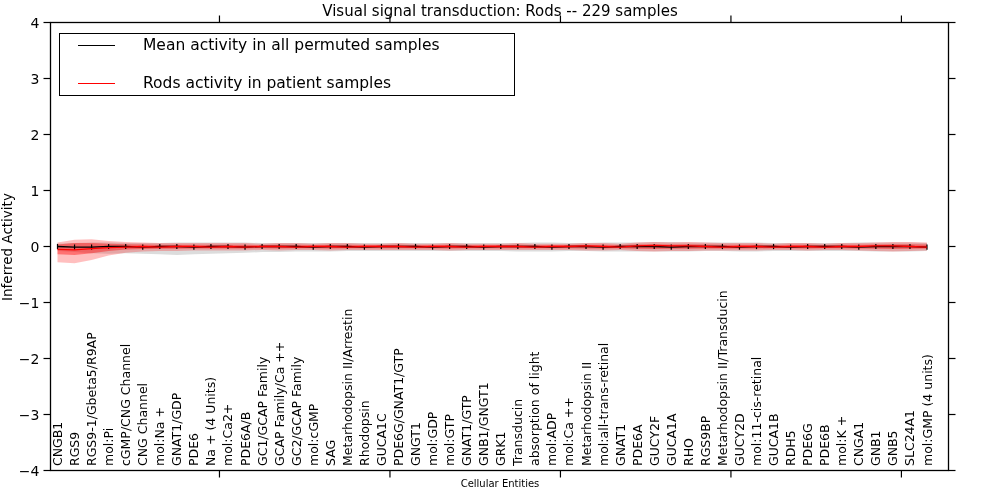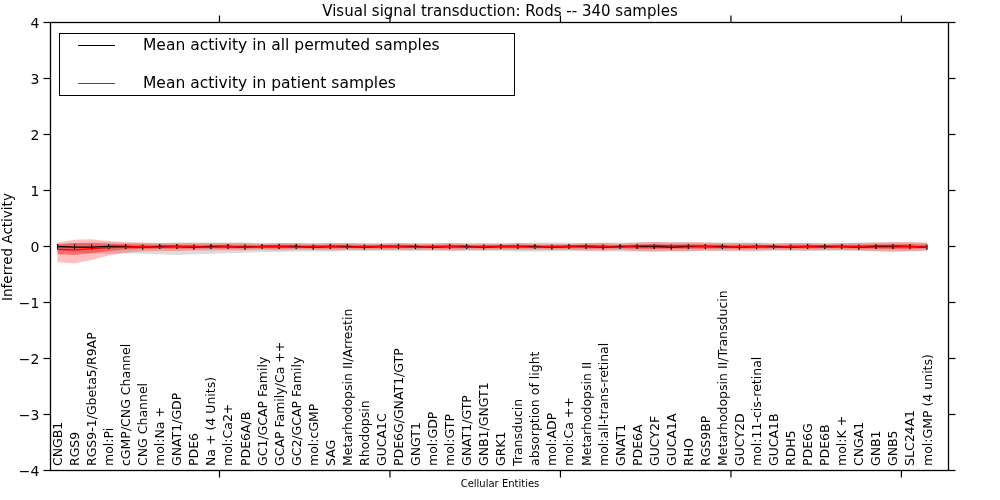--- a/index.html
+++ b/index.html
@@ -28,21 +28,21 @@
     padding-left:18px;
   }
   .legend-row{display:flex;align-items:center;gap:28px;height:26px;}
   .legend-swatch{width:37px;height:0;border-top-style:solid;border-top-width:1.6px;}
   .legend-label{font-size:15.5px;line-height:1;}
 </style>
 </head>
 <body>
 
 <div class="figure">
-  <div class="chart-title">Visual signal transduction: Rods -- 340 samples</div>
+  <div class="chart-title">Visual signal transduction: Rods -- 229 samples</div>
   <div class="y-axis-label">Inferred Activity</div>
 
   <svg id="plot-svg" width="1000" height="500">
       <path d="M57.5,243.7L74.5,243.1L91.6,242.6L108.6,242.6L125.7,243.1L142.7,243.1L159.8,243.1L176.8,242.6L193.9,242.6L210.9,242.6L228.0,242.6L245.0,242.6L262.1,243.1L279.1,243.1L296.2,243.1L313.2,243.1L330.3,243.1L347.3,243.1L364.4,243.1L381.4,243.1L398.5,243.1L415.5,243.1L432.6,243.1L449.6,243.1L466.7,243.1L483.7,243.1L500.8,243.1L517.8,243.1L534.9,242.6L551.9,242.6L569.0,243.1L586.0,243.1L603.1,242.6L620.1,242.6L637.2,242.6L654.2,242.0L671.3,242.0L688.3,242.6L705.4,242.6L722.4,242.6L739.5,242.6L756.5,242.6L773.6,243.1L790.6,243.1L807.7,243.1L824.7,243.1L841.8,243.1L858.8,242.6L875.9,242.6L892.9,242.6L910.0,242.6L927.0,243.1L927.0,251.0L910.0,251.5L892.9,251.5L875.9,251.5L858.8,251.0L841.8,251.0L824.7,251.0L807.7,251.0L790.6,251.0L773.6,251.0L756.5,251.5L739.5,251.5L722.4,251.0L705.4,251.0L688.3,251.5L671.3,251.5L654.2,251.5L637.2,251.5L620.1,251.5L603.1,251.5L586.0,251.0L569.0,251.0L551.9,251.5L534.9,251.5L517.8,251.5L500.8,251.0L483.7,251.0L466.7,251.0L449.6,251.0L432.6,251.0L415.5,251.0L398.5,251.0L381.4,251.0L364.4,251.0L347.3,251.0L330.3,251.5L313.2,251.5L296.2,251.5L279.1,252.1L262.1,252.1L245.0,252.7L228.0,253.2L210.9,253.8L193.9,254.3L176.8,254.9L159.8,254.3L142.7,253.8L125.7,253.2L108.6,253.8L91.6,253.2L74.5,252.1L57.5,251.0Z" fill="#bfbfbf" fill-opacity="0.55" stroke="none"></path>
       <path d="M57.5,242.6L74.5,239.8L91.6,239.2L108.6,240.9L125.7,242.0L142.7,242.6L159.8,243.1L176.8,243.1L193.9,243.1L210.9,243.1L228.0,243.1L245.0,243.1L262.1,243.7L279.1,243.1L296.2,243.1L313.2,243.7L330.3,243.1L347.3,243.1L364.4,243.7L381.4,243.7L398.5,243.1L415.5,243.7L432.6,243.7L449.6,243.1L466.7,243.7L483.7,243.7L500.8,243.7L517.8,243.1L534.9,243.7L551.9,243.7L569.0,243.7L586.0,243.1L603.1,243.1L620.1,243.7L637.2,242.6L654.2,242.0L671.3,242.6L688.3,242.0L705.4,242.6L722.4,243.1L739.5,243.1L756.5,243.1L773.6,243.7L790.6,243.1L807.7,243.1L824.7,243.7L841.8,243.1L858.8,243.1L875.9,242.6L892.9,242.0L910.0,242.0L927.0,242.6L927.0,250.4L910.0,251.0L892.9,251.5L875.9,251.0L858.8,250.4L841.8,249.9L824.7,249.9L807.7,250.4L790.6,249.9L773.6,249.9L756.5,250.4L739.5,250.4L722.4,250.4L705.4,250.4L688.3,251.0L671.3,251.0L654.2,251.5L637.2,251.0L620.1,249.9L603.1,250.4L586.0,250.4L569.0,249.9L551.9,249.9L534.9,249.9L517.8,249.9L500.8,249.9L483.7,249.9L466.7,249.9L449.6,250.4L432.6,249.9L415.5,249.9L398.5,249.9L381.4,249.9L364.4,249.9L347.3,249.9L330.3,250.4L313.2,249.9L296.2,249.9L279.1,250.4L262.1,249.9L245.0,250.4L228.0,250.4L210.9,250.4L193.9,250.4L176.8,251.0L159.8,251.0L142.7,251.5L125.7,252.7L108.6,255.5L91.6,259.9L74.5,263.3L57.5,262.2Z" fill="#ff0000" fill-opacity="0.25" stroke="none"></path>
       <path d="M57.5,244.5L74.5,243.1L91.6,242.9L108.6,243.7L125.7,244.3L142.7,244.5L159.8,244.8L176.8,244.8L193.9,244.8L210.9,244.8L228.0,244.8L245.0,244.8L262.1,245.1L279.1,244.8L296.2,244.8L313.2,245.1L330.3,244.8L347.3,244.8L364.4,245.1L381.4,245.1L398.5,244.8L415.5,245.1L432.6,245.1L449.6,244.8L466.7,245.1L483.7,245.1L500.8,245.1L517.8,244.8L534.9,245.1L551.9,245.1L569.0,245.1L586.0,244.8L603.1,244.8L620.1,245.1L637.2,244.5L654.2,244.3L671.3,244.5L688.3,244.3L705.4,244.5L722.4,244.8L739.5,244.8L756.5,244.8L773.6,245.1L790.6,244.8L807.7,244.8L824.7,245.1L841.8,244.8L858.8,244.8L875.9,244.5L892.9,244.3L910.0,244.3L927.0,244.5L927.0,248.5L910.0,248.7L892.9,249.0L875.9,248.7L858.8,248.5L841.8,248.2L824.7,248.2L807.7,248.5L790.6,248.2L773.6,248.2L756.5,248.5L739.5,248.5L722.4,248.5L705.4,248.5L688.3,248.7L671.3,248.7L654.2,249.0L637.2,248.7L620.1,248.2L603.1,248.5L586.0,248.5L569.0,248.2L551.9,248.2L534.9,248.2L517.8,248.2L500.8,248.2L483.7,248.2L466.7,248.2L449.6,248.5L432.6,248.2L415.5,248.2L398.5,248.2L381.4,248.2L364.4,248.2L347.3,248.2L330.3,248.5L313.2,248.2L296.2,248.2L279.1,248.5L262.1,248.2L245.0,248.5L228.0,248.5L210.9,248.5L193.9,248.5L176.8,248.7L159.8,248.7L142.7,249.0L125.7,249.6L108.6,251.0L91.6,253.2L74.5,254.9L57.5,254.3Z" fill="#ff0000" fill-opacity="0.4" stroke="none"></path>
       <polyline points="57.5,246.5 74.5,247.1 91.6,247.1 108.6,246.5 125.7,246.5 142.7,247.1 159.8,246.5 176.8,246.5 193.9,247.1 210.9,246.5 228.0,246.5 245.0,247.1 262.1,246.5 279.1,246.5 296.2,246.5 313.2,247.1 330.3,246.5 347.3,246.5 364.4,247.1 381.4,246.5 398.5,246.5 415.5,246.5 432.6,247.1 449.6,246.5 466.7,246.5 483.7,247.1 500.8,246.5 517.8,246.5 534.9,246.5 551.9,247.1 569.0,246.5 586.0,246.5 603.1,247.1 620.1,246.5 637.2,246.5 654.2,246.5 671.3,247.1 688.3,246.5 705.4,246.5 722.4,246.5 739.5,247.1 756.5,246.5 773.6,246.5 790.6,247.1 807.7,246.5 824.7,246.5 841.8,246.5 858.8,247.1 875.9,246.5 892.9,246.5 910.0,246.5 927.0,247.1" fill="none" stroke="#000000" stroke-width="1.3"></polyline>
       <line x1="57.5" y1="243.9" x2="57.5" y2="249.1" stroke="#000" stroke-width="1.2"></line>
       <line x1="74.54901960784314" y1="244.46" x2="74.54901960784314" y2="249.66" stroke="#000" stroke-width="1.2"></line>
       <line x1="91.59803921568627" y1="244.46" x2="91.59803921568627" y2="249.66" stroke="#000" stroke-width="1.2"></line>
@@ -188,18 +188,18 @@
       <text transform="translate(931.5000000000001,466) rotate(-90)" text-anchor="start" font-size="12.5px" fill="#000">mol:GMP (4 units)</text>
     </svg>
 
   <div class="legend">
     <div class="legend-row">
       <span class="legend-swatch" id="sw0" style="border-top-color: rgb(0, 0, 0);"></span>
       <span class="legend-label">Mean activity in all permuted samples</span>
     </div>
     <div class="legend-row">
       <span class="legend-swatch" id="sw1" style="border-top-color: rgb(255, 0, 0);"></span>
-      <span class="legend-label">Mean activity in patient samples</span>
+      <span class="legend-label">Rods activity in patient samples</span>
     </div>
   </div>
 
   <div class="x-axis-label">Cellular Entities</div>
 </div>
 
 </body></html>

